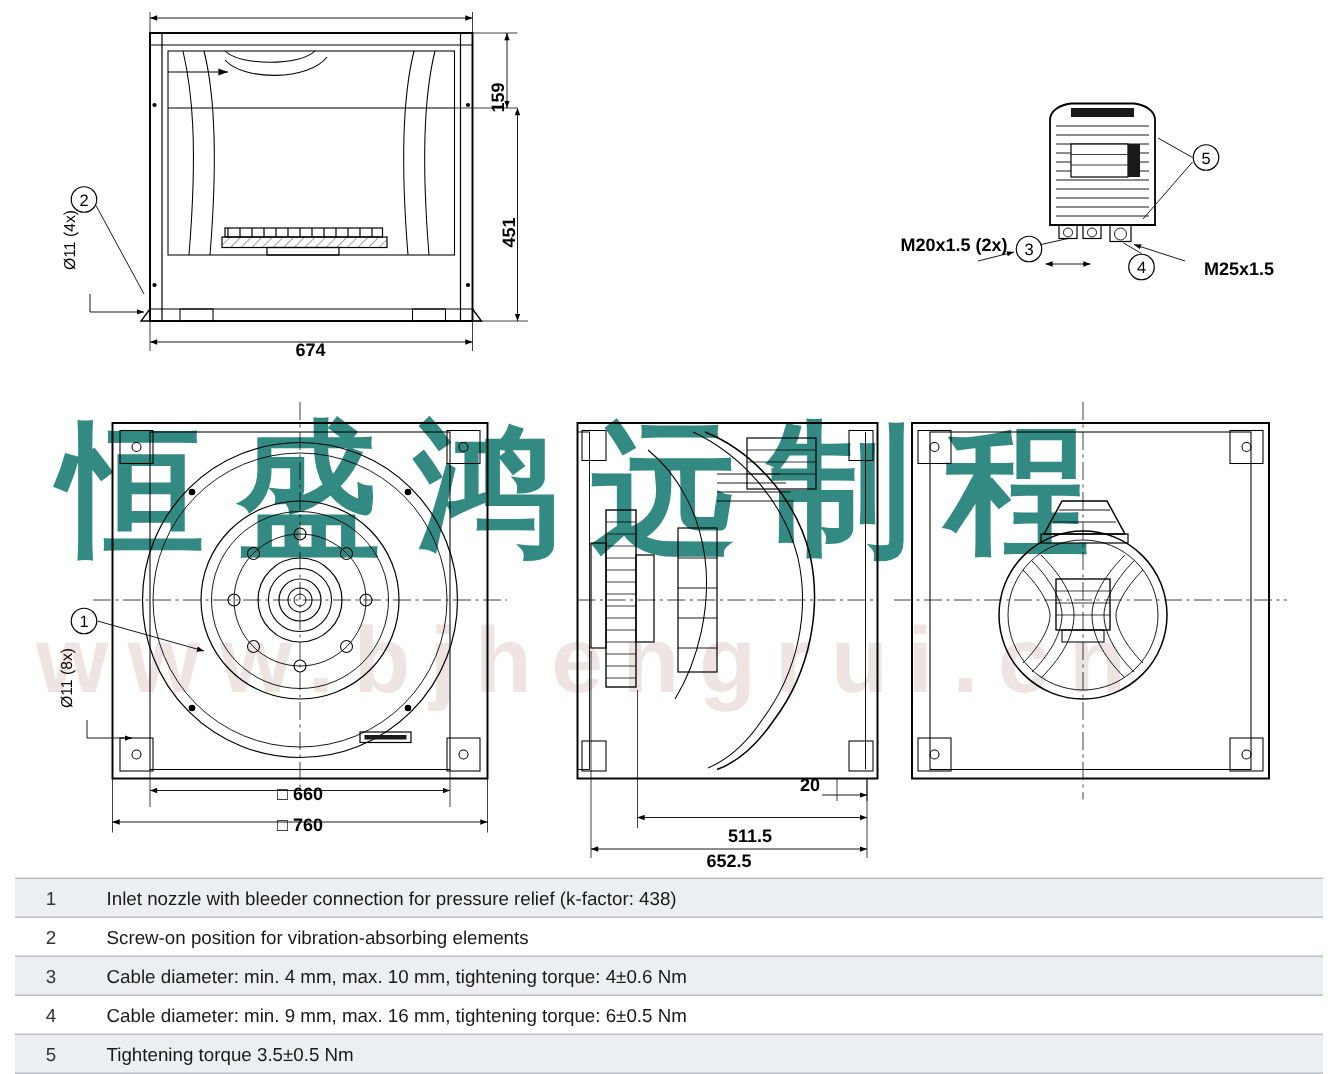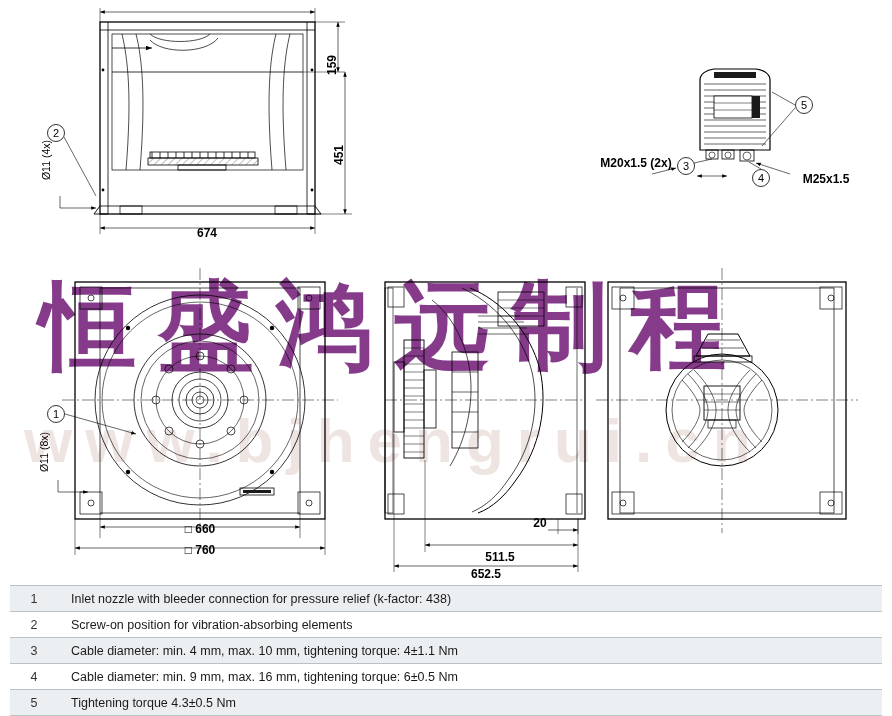--- a/index.html
+++ b/index.html
@@ -40,21 +40,21 @@
     color: #e8dcd6;
     opacity: 0.85;
     white-space: nowrap;
     font-weight: bold;
   }
   .wm-cn {
     left: 40px;
     top: 8px;
     font-size: 96px;
     letter-spacing: 22px;
-    color: #701a75;
+    color: #0f766e;
   }
   .wm-url {
     left: 24px;
     top: 150px;
     font-size: 62px;
     letter-spacing: 13px;
     color: #ece0dc;
   }
   svg.dwg {
     position: absolute;
@@ -432,25 +432,25 @@
     <div class="legend-row alt">
       <div class="legend-num">1</div>
       <div class="legend-text">Inlet nozzle with bleeder connection for pressure relief (k-factor: 438)</div>
     </div>
     <div class="legend-row">
       <div class="legend-num">2</div>
       <div class="legend-text">Screw-on position for vibration-absorbing elements</div>
     </div>
     <div class="legend-row alt">
       <div class="legend-num">3</div>
-      <div class="legend-text">Cable diameter: min. 4 mm, max. 10 mm, tightening torque: 4±1.1 Nm</div>
+      <div class="legend-text">Cable diameter: min. 4 mm, max. 10 mm, tightening torque: 4±0.6 Nm</div>
     </div>
     <div class="legend-row">
       <div class="legend-num">4</div>
       <div class="legend-text">Cable diameter: min. 9 mm, max. 16 mm, tightening torque: 6±0.5 Nm</div>
     </div>
     <div class="legend-row alt">
       <div class="legend-num">5</div>
-      <div class="legend-text">Tightening torque 4.3±0.5 Nm</div>
+      <div class="legend-text">Tightening torque 3.5±0.5 Nm</div>
     </div>
   </div>
 
 </div>
 
 </body></html>

